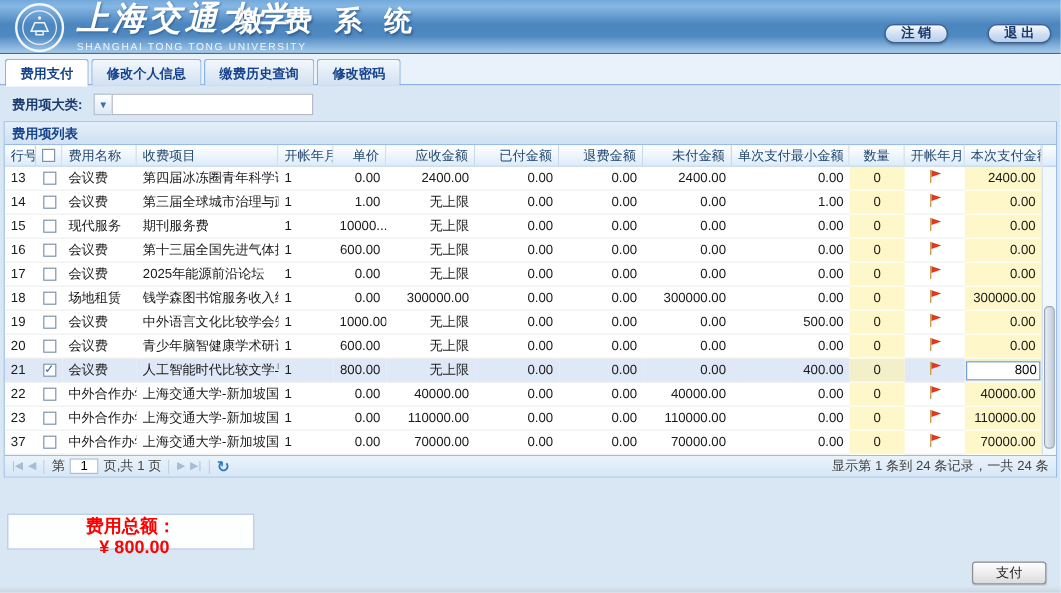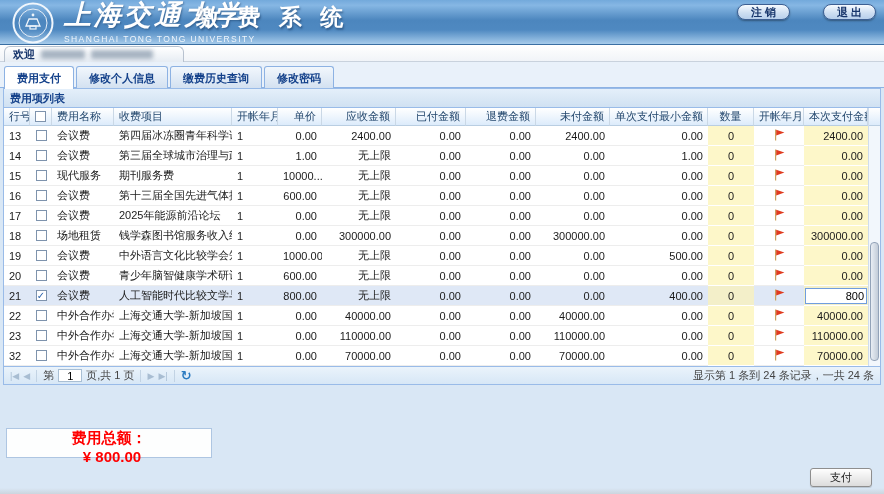--- a/index.html
+++ b/index.html
@@ -17,21 +17,21 @@
   .banner { height:45px; position:relative;
     background:linear-gradient(180deg,#73a9db 0%,#86b7e4 12%,#4c86be 46%,#4f89c1 68%,#a6cbeb 100%);
     border-bottom:1px solid #3a6fa3; }
   .logo { position:absolute; left:12px; top:2px; }
   .univ { position:absolute; left:64px; top:-3px; color:#fff; }
   .univ-cn { font-size:27px; font-weight:bold; font-style:italic; letter-spacing:3px;
     text-shadow:1px 1px 2px rgba(20,50,90,.45); }
   .univ-en { font-size:8.5px; letter-spacing:1.4px; margin-top:1px; color:#eef5fc; }
   .sys-title { position:absolute; left:196px; top:2px; color:#fff; font-size:23px;
     font-weight:bold; letter-spacing:6px; text-shadow:1px 2px 2px rgba(20,50,90,.5); }
-  .hdr-btn { position:absolute; top:4px; height:16px; padding:0 13px; font-size:11px;
+  .hdr-btn { position:absolute; top:20px; height:16px; padding:0 13px; font-size:11px;
     font-weight:bold; color:#17356b; border:1px solid #3d5f92; border-radius:8px;
     background:linear-gradient(180deg,#f7fbff 0%,#cfdff2 55%,#b7cfeb 100%);
     box-shadow:0 1px 2px rgba(0,0,0,.35); cursor:pointer; line-height:13px; }
   .btn-logout { right:94px; }
   .btn-exit  { right:8px; }
 
   
   .welcome-bar { height:17px; background:linear-gradient(180deg,#ffffff,#f1f4f8);
     border-bottom:1px solid #c9d2dd; position:relative; }
   .welcome-tab { position:absolute; left:4px; top:1px; height:16px; width:180px;
@@ -132,35 +132,33 @@
     </span>
     <span class="univ">
       <span class="univ-cn" style="display:block">上海交通大学</span>
       <span class="univ-en" style="display:block">SHANGHAI TONG TONG UNIVERSITY</span>
     </span>
     <span class="sys-title">缴 费 系 统</span>
     <button class="hdr-btn btn-logout">注 销</button>
     <button class="hdr-btn btn-exit">退 出</button>
   </div>
 
-  <div class="welcome-bar">
-    <div class="welcome-tab">
-      <span class="welcome-label">欢迎</span>
-      <span class="blur-block blur-1"></span>
-      <span class="blur-block blur-2"></span>
-    </div>
-  </div>
 
   <div class="tabstrip">
     <div class="tab active">费用支付</div>
     <div class="tab">修改个人信息</div>
     <div class="tab">缴费历史查询</div>
     <div class="tab">修改密码</div>
   </div>
 
+  <div class="filter-row">
+    <span class="filter-label">费用项大类:</span>
+    <span class="combo-arrow">▼</span>
+    <input class="combo-input" value="" style="">
+  </div>
 
   <div class="grid-panel">
     <div class="grid-title">费用项列表</div>
     <div class="grid-main">
       <table>
         <colgroup>
           <col style="width:26px">
             <col style="width:22px">
             <col style="width:62px">
           <col style="width:118px">
@@ -421,21 +419,21 @@
               <td class="r">110000.00</td>
               <td class="r">0.00</td>
               <td class="c y">0</td>
               <td class="c"><svg width="13" height="12" viewBox="0 0 13 12">
   <rect x="2" y="0.5" width="1.2" height="11" fill="#c9a25e"></rect>
   <path d="M3.2 0.8 L11.4 3.6 L3.2 6.4 Z" fill="#e03a1e"></path>
                 </svg></td>
               <td class="r y">110000.00</td>
             </tr>
             <tr>
-              <td class="l">32</td>
+              <td class="l">37</td>
               <td class="c">
                 <div class="cb"></div>
               </td>
               <td class="l">中外合作办学...</td>
               <td class="l">上海交通大学-新加坡国立大...</td>
               <td class="l">1</td>
               <td class="r">0.00</td>
               <td class="r">70000.00</td>
               <td class="r">0.00</td>
               <td class="r">0.00</td>

